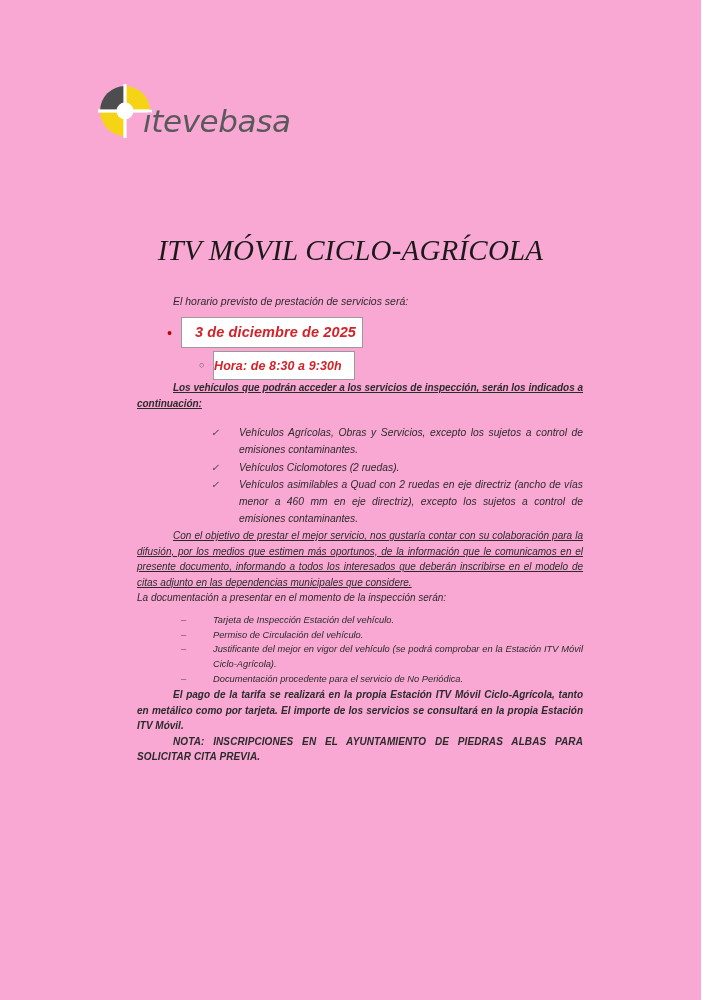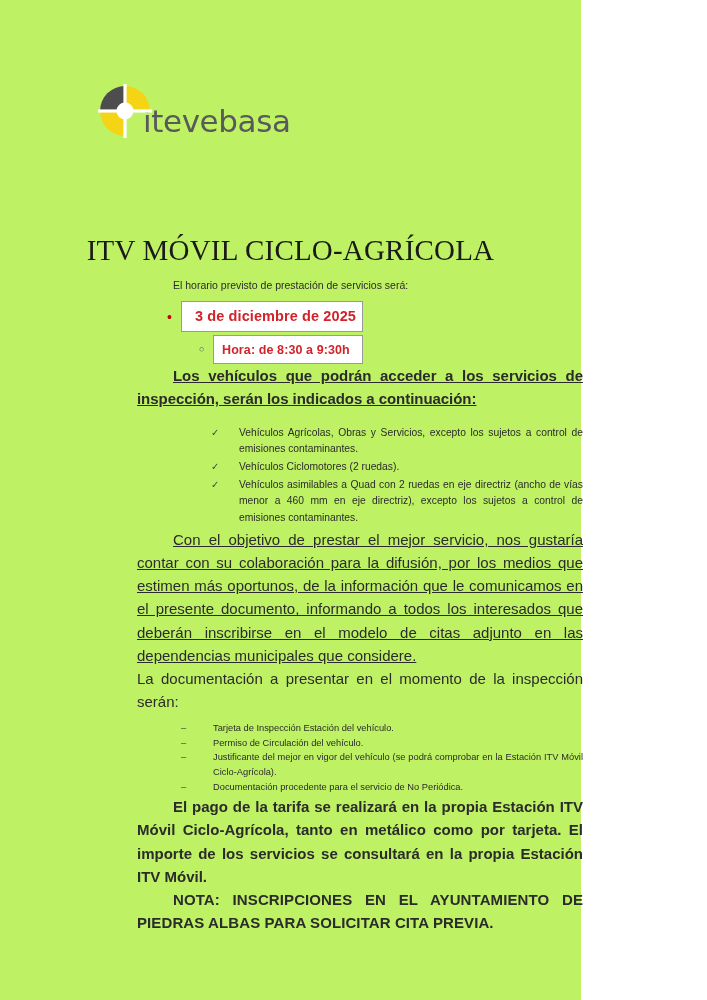--- a/index.html
+++ b/index.html
@@ -11,23 +11,24 @@
     width: 707px;
     height: 1000px;
     position: relative;
     font-family: "Liberation Sans", sans-serif;
     color: #231f20;
     overflow: hidden;
   }
 
   .page {
     position: relative;
-    width: 581px;
+    width: 701px;
     height: 1000px;
-    background: #bef264;
+    background: #f9a8d4;
+    font-style: italic;
   }
 
   
   .logo-block {
     position: absolute;
     left: 98px;
     top: 84px;
     display: flex;
     align-items: flex-end;
   }
@@ -69,21 +70,21 @@
   .content {
     position: absolute;
     left: 137px;
     top: 278px;
     width: 446px;
   }
 
   .lead {
     font-size: 10.5px;
     line-height: 1.35;
-    margin: 0 0 9px 36px;
+    margin: 16px 0 9px 36px;
     color: #2b2b2b;
   }
 
   
   .date-row {
     display: flex;
     align-items: center;
     margin: 0 0 3px 30px;
   }
   .bullet-disc {
@@ -116,28 +117,28 @@
   }
   .bullet-circle {
     width: 14px;
     flex: 0 0 14px;
     font-size: 9px;
     line-height: 1;
     color: #555;
   }
   .boxed-sm {
     border: 1px solid #9a9a9a;
-    padding: 4px 12px 5px 8px;
+    padding: 4px 12px 5px 0;
     display: inline-block;
     background: #fff;
   }
   .boxed-sm .boxed-text { font-size: 12.5px; }
 
   p.para {
-    font-size: 15px;
+    font-size: 10px;
     line-height: 1.55;
     margin: 0;
     text-align: justify;
     color: #2b2b2b;
   }
   p.para.indent { text-indent: 36px; }
 
   .p-bold-ul {
     margin-top: 20px;
     font-weight: bold;

